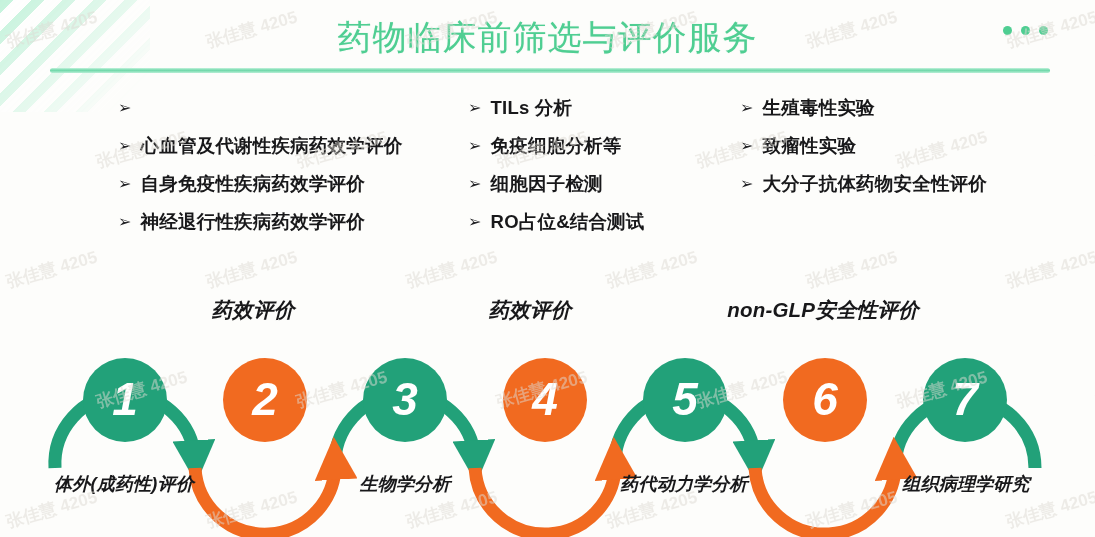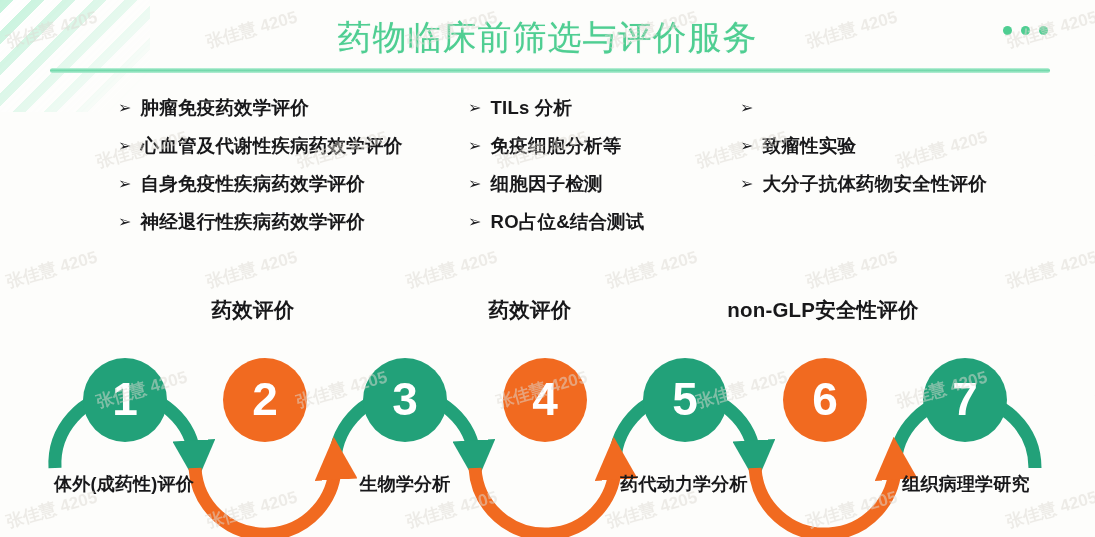--- a/index.html
+++ b/index.html
@@ -76,21 +76,21 @@
     font-family:"Liberation Sans","DejaVu Sans",sans-serif;
   }
   .bul .mk{
     color:#232326;font-size:16px;font-weight:bold;
     margin-right:9px;line-height:1.35;
     transform:translateY(1px);
   }
   .bul .tx{line-height:1.35;}
   
   .process{
-    position:absolute;left:0;top:268px;width:964px;height:269px;z-index:5;
+    position:absolute;left:0;top:268px;width:964px;height:269px;z-index:5;font-style:italic;
   }
   .waves{position:absolute;left:0;top:0;width:1095px;height:269px;}
   .top-lab,.bot-lab{
     position:absolute;
     font-size:20.5px;font-weight:bold;color:#18181a;
     white-space:nowrap;letter-spacing:.2px;
     transform:translateX(-50%);
     font-family:"Liberation Sans","DejaVu Sans",sans-serif;
   }
   .top-lab{top:28px;}
@@ -123,21 +123,20 @@
     <i></i>
   </div>
 
   <div class="divider"></div>
 
   <div class="bullets">
 
     <div class="col col1">
       <div class="bul">
         <span class="mk">➢</span>
-        <span class="tx">肿瘤免疫药效学评价</span>
       </div>
       <div class="bul">
         <span class="mk">➢</span>
         <span class="tx">心血管及代谢性疾病药效学评价</span>
       </div>
       <div class="bul">
         <span class="mk">➢</span>
         <span class="tx">自身免疫性疾病药效学评价</span>
       </div>
       <div class="bul">
@@ -161,20 +160,21 @@
       </div>
       <div class="bul">
         <span class="mk">➢</span>
         <span class="tx">RO占位&amp;结合测试</span>
       </div>
     </div>
 
     <div class="col col3">
       <div class="bul">
         <span class="mk">➢</span>
+        <span class="tx">生殖毒性实验</span>
       </div>
       <div class="bul">
         <span class="mk">➢</span>
         <span class="tx">致瘤性实验</span>
       </div>
       <div class="bul">
         <span class="mk">➢</span>
         <span class="tx">大分子抗体药物安全性评价</span>
       </div>
     </div>

